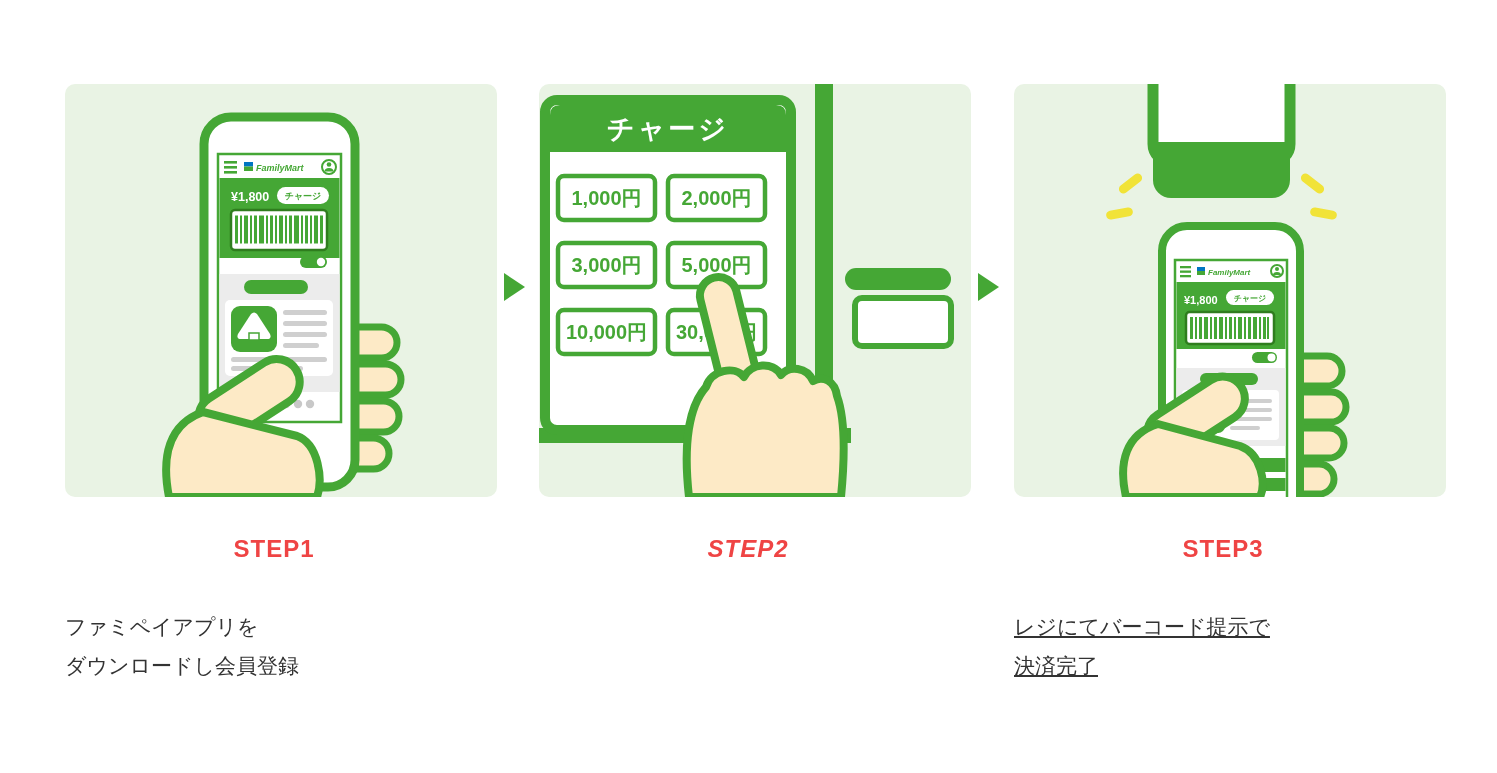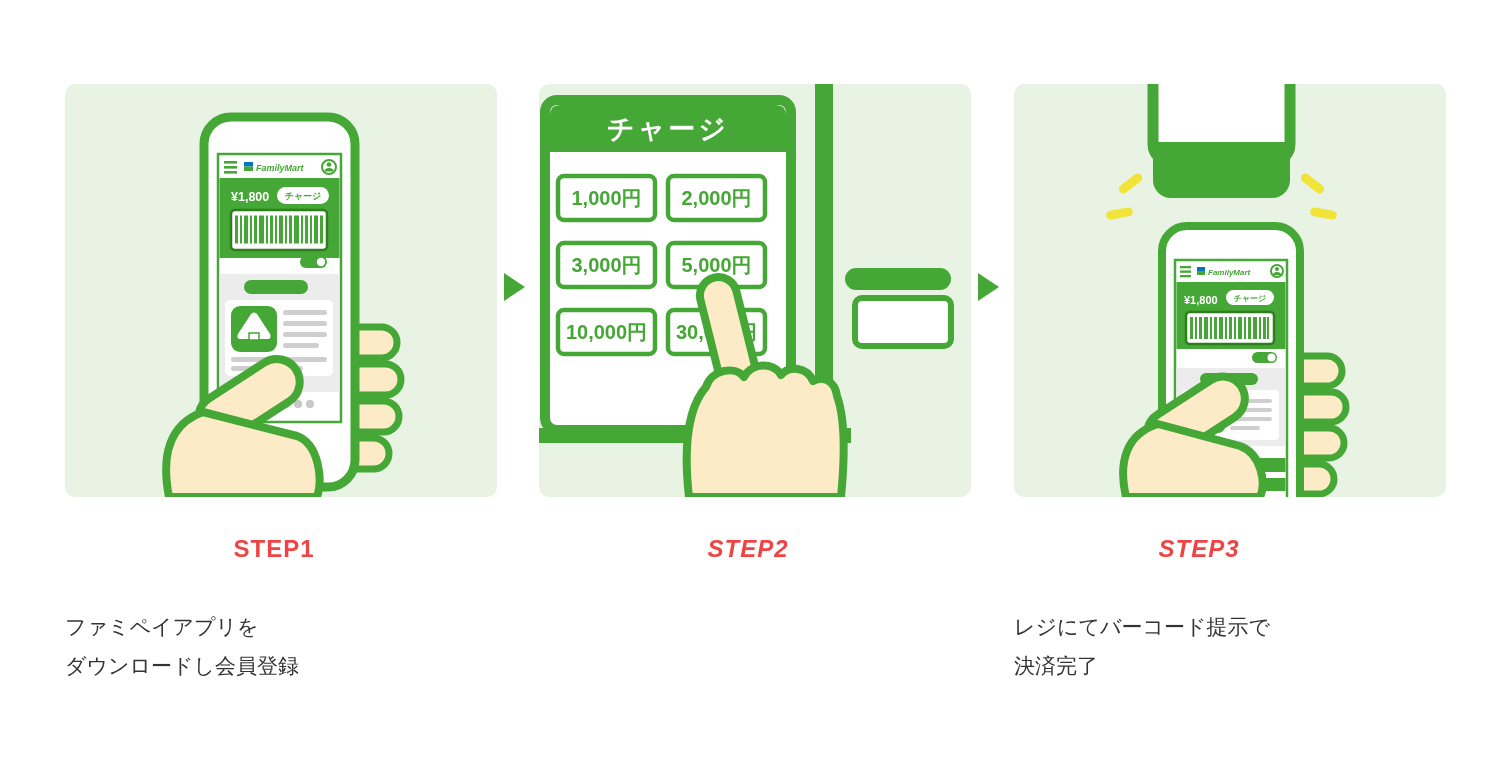--- a/index.html
+++ b/index.html
@@ -35,31 +35,31 @@
   #arrow2 { left: 978px; }
 
   .step-label {
     position: absolute; top: 535px;
     width: 418px; text-align: center;
     font-size: 24px; font-weight: bold;
     color: #ef4444; letter-spacing: 1px;
   }
   #label1 { left: 65px; }
   #label2 { left: 539px; font-style: italic; }
-  #label3 { left: 990px; font-style: italic; }
+  #label3 { left: 1014px; }
 
   .desc {
     position: absolute; top: 607px;
     width: 418px; 
     font-size: 21px; color: #333333;
     line-height: 39px;
   }
   #desc1 { left: 65px; }
   #desc2 { left: 539px; }
-  #desc3 { left: 1014px; }
+  #desc3 { left: 1014px; text-decoration: underline; }
 
   svg text { font-family: "Liberation Sans", sans-serif; }
 </style>
 </head>
 <body>
 
 <div class="guide">
 
   <div class="panel" id="panel1">
     <svg viewBox="0 0 418 413">

